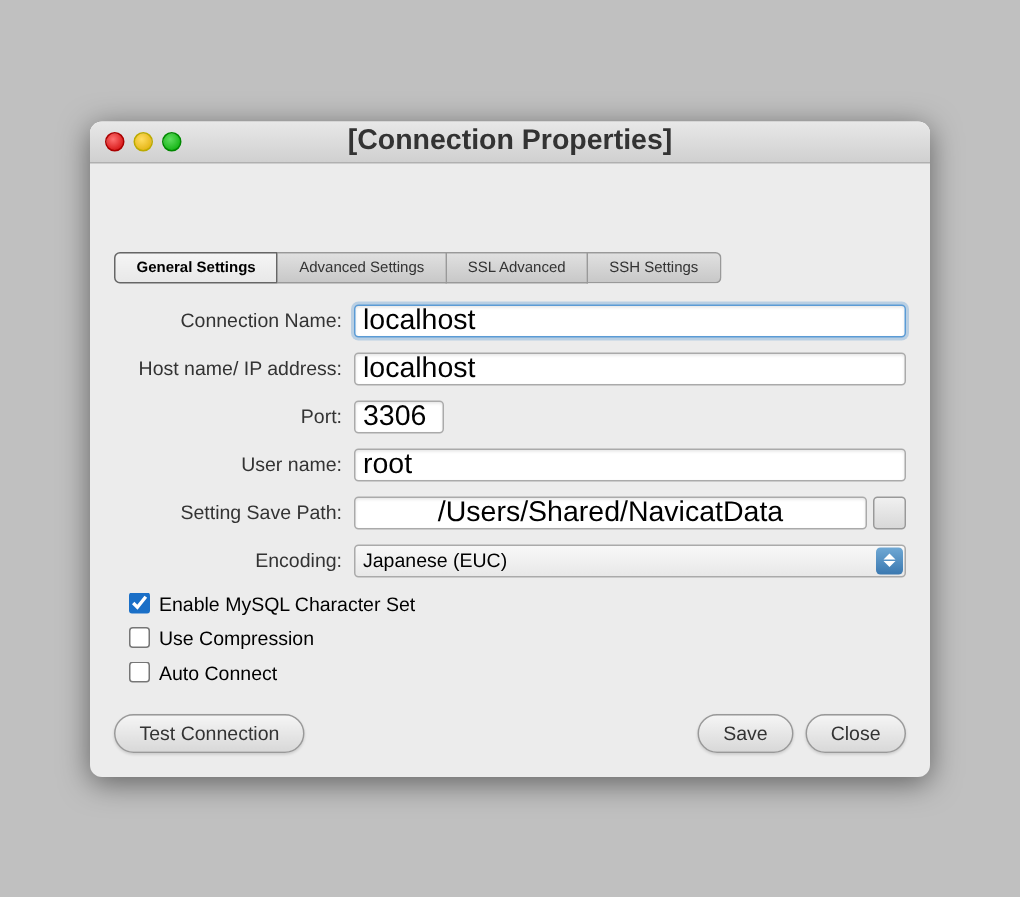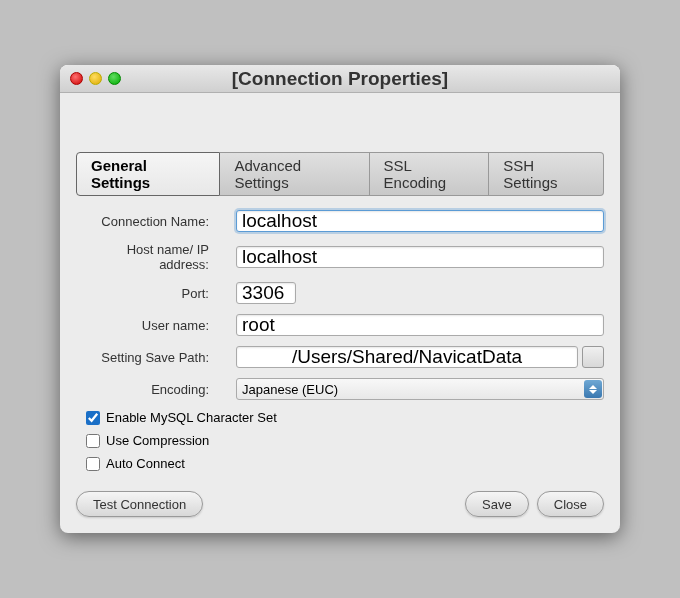--- a/index.html
+++ b/index.html
@@ -54,21 +54,21 @@
     .content {
       padding: 12px 16px 16px;
     }
     .tabs {
       display: flex;
       margin-bottom: 14px;
       gap: 0;
     }
     .tab {
       padding: 4px 14px;
-      font-size: 15px;
+      font-size: 10px;
       border: 1px solid #999;
       background: linear-gradient(to bottom, #e0e0e0, #c8c8c8);
       cursor: pointer;
       color: #333;
       user-select: none;
       margin-top: 47px;
     }
     .tab:first-child {
       border-radius: 4px 0 0 4px;
     }
@@ -86,21 +86,21 @@
       z-index: 1;
     }
     .form-row {
       display: flex;
       align-items: center;
       margin-bottom: 10px;
     }
     .form-label {
       width: 160px;
       text-align: right;
-      padding-right: 27px;
+      padding-right: 8px;
       color: #333;
       font-size: 13px;
       flex-shrink: 0;
     }
     .form-field {
       flex: 1;
     }
     .text-input {
       width: 100%;
       height: 22px;
@@ -250,21 +250,21 @@
       <div class="traffic-light tl-minimize"></div>
       <div class="traffic-light tl-maximize"></div>
     </div>
     <div class="titlebar-title">[Connection Properties]</div>
   </div>
 
   <div class="content">
     <div class="tabs">
       <div class="tab active">General Settings</div>
       <div class="tab">Advanced Settings</div>
-      <div class="tab">SSL Encoding</div>
+      <div class="tab">SSL Advanced</div>
       <div class="tab">SSH Settings</div>
     </div>
 
     <div class="form-row">
       <div class="form-label">Connection Name:</div>
       <div class="form-field">
         <input class="text-input highlighted" type="text" value="localhost" style="">
       </div>
     </div>
 

